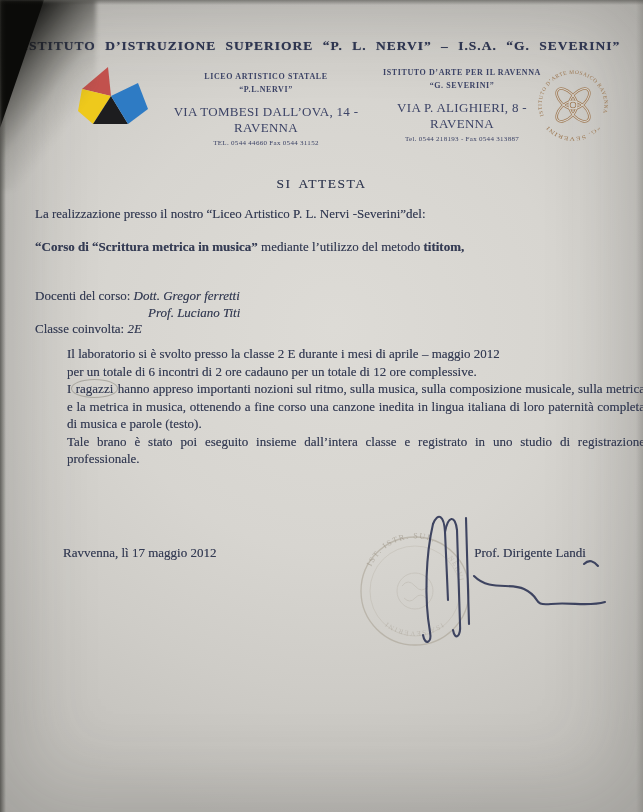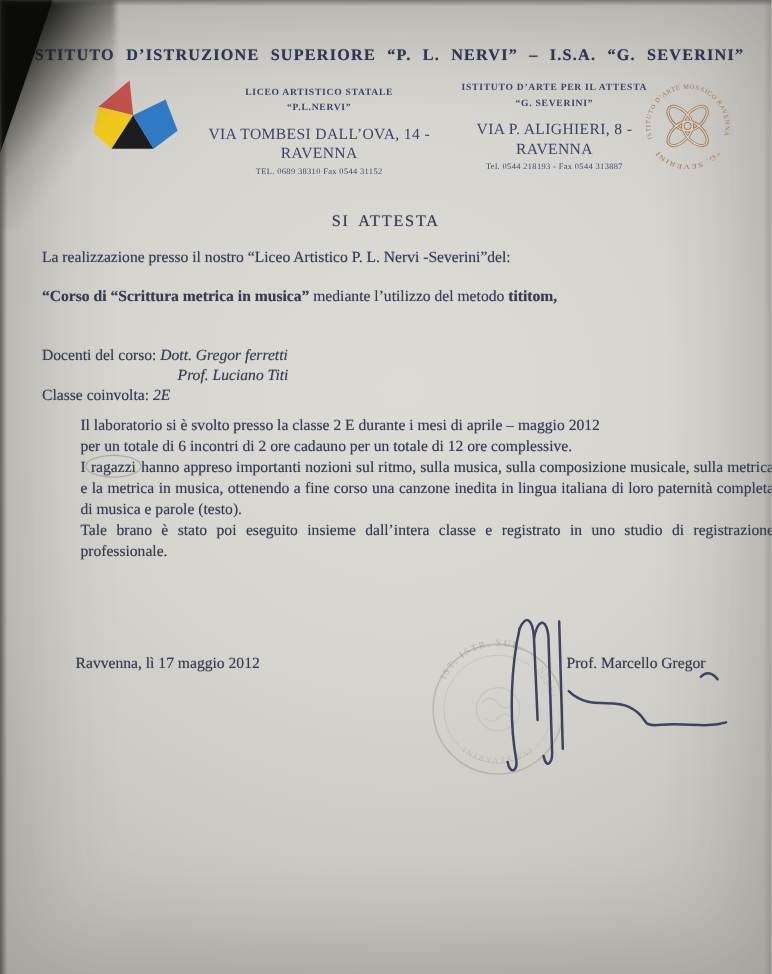--- a/index.html
+++ b/index.html
@@ -81,25 +81,25 @@
     <polygon points="30,3 4,25 33,32" fill="#c2514d"></polygon>
     <polygon points="4,25 33,32 15,60 0,47" fill="#eec91c"></polygon>
     <polygon points="33,32 15,60 50,60" fill="#1d1d1f"></polygon>
     <polygon points="60,19 33,32 50,60 70,45" fill="#2e7bc4"></polygon>
   </svg>
 
   <div class="abs inst inst-left">
     <div class="n1">LICEO ARTISTICO STATALE</div>
     <div class="n2">“P.L.NERVI”</div>
     <div class="ad">VIA TOMBESI DALL’OVA, 14 - RAVENNA</div>
-    <div class="ph">TEL. 0689 38310 Fax 0544 31152</div>
+    <div class="ph">TEL. 0544 44660 Fax 0544 31152</div>
   </div>
 
   <div class="abs inst inst-right">
-    <div class="n1">ISTITUTO D’ARTE PER IL ATTESTA</div>
+    <div class="n1">ISTITUTO D’ARTE PER IL RAVENNA</div>
     <div class="n2">“G. SEVERINI”</div>
     <div class="ad">VIA P. ALIGHIERI, 8 - RAVENNA</div>
     <div class="ph">Tel. 0544 218193 - Fax 0544 313887</div>
   </div>
 
   <svg class="abs" style="left:534px;top:66px;" width="78" height="78" viewBox="0 0 80 80">
     <defs>
       <path id="arcTop" d="M 9.9,50.9 A 32 32 0 1 1 70.1,50.9" fill="none"></path>
       <path id="arcBot" d="M 65.3,61.2 A 33 33 0 0 1 14.7,61.2" fill="none"></path>
     </defs>
@@ -165,21 +165,21 @@
     </text>
     <text font-size="7" fill="#9a9284" letter-spacing="1.2" opacity="0.35" font-family="Liberation Serif, serif">
       <textPath href="#stArcRight">NERVI</textPath>
     </text>
     <text font-size="7" fill="#9a9284" letter-spacing="1.2" opacity="0.35" font-family="Liberation Serif, serif">
       <textPath href="#stArcBot" startOffset="20">ISA SEVERINI</textPath>
     </text>
   </svg>
 
   <div class="abs bodytext signer ink">
-    <div>Prof. Marcello Gregor</div>
+    <div>Prof. Dirigente Landi</div>
   </div>
 
   <svg class="abs" style="left:412px;top:506px;" width="205" height="145" viewBox="0 0 205 145">
     <g fill="none" stroke="#2a3152" stroke-width="2.1" stroke-linecap="round" opacity="0.88">
       <path d="M 21,18 C 14,48 12,92 18,126 C 20,137 13,140 11,129"></path>
       <path d="M 21,18 C 26,6 32,9 33,26 C 34,46 35,72 36,94"></path>
       <path d="M 33,26 C 36,10 43,8 45,24 L 48,118 C 49,131 43,135 41,124"></path>
       <path d="M 54,12 L 57,118"></path>
       <path d="M 62,70 C 78,86 98,76 112,83 C 131,92 119,100 139,98 C 160,96 176,101 193,96"></path>
       <path d="M 172,58 C 177,53 182,55 186,60"></path>

